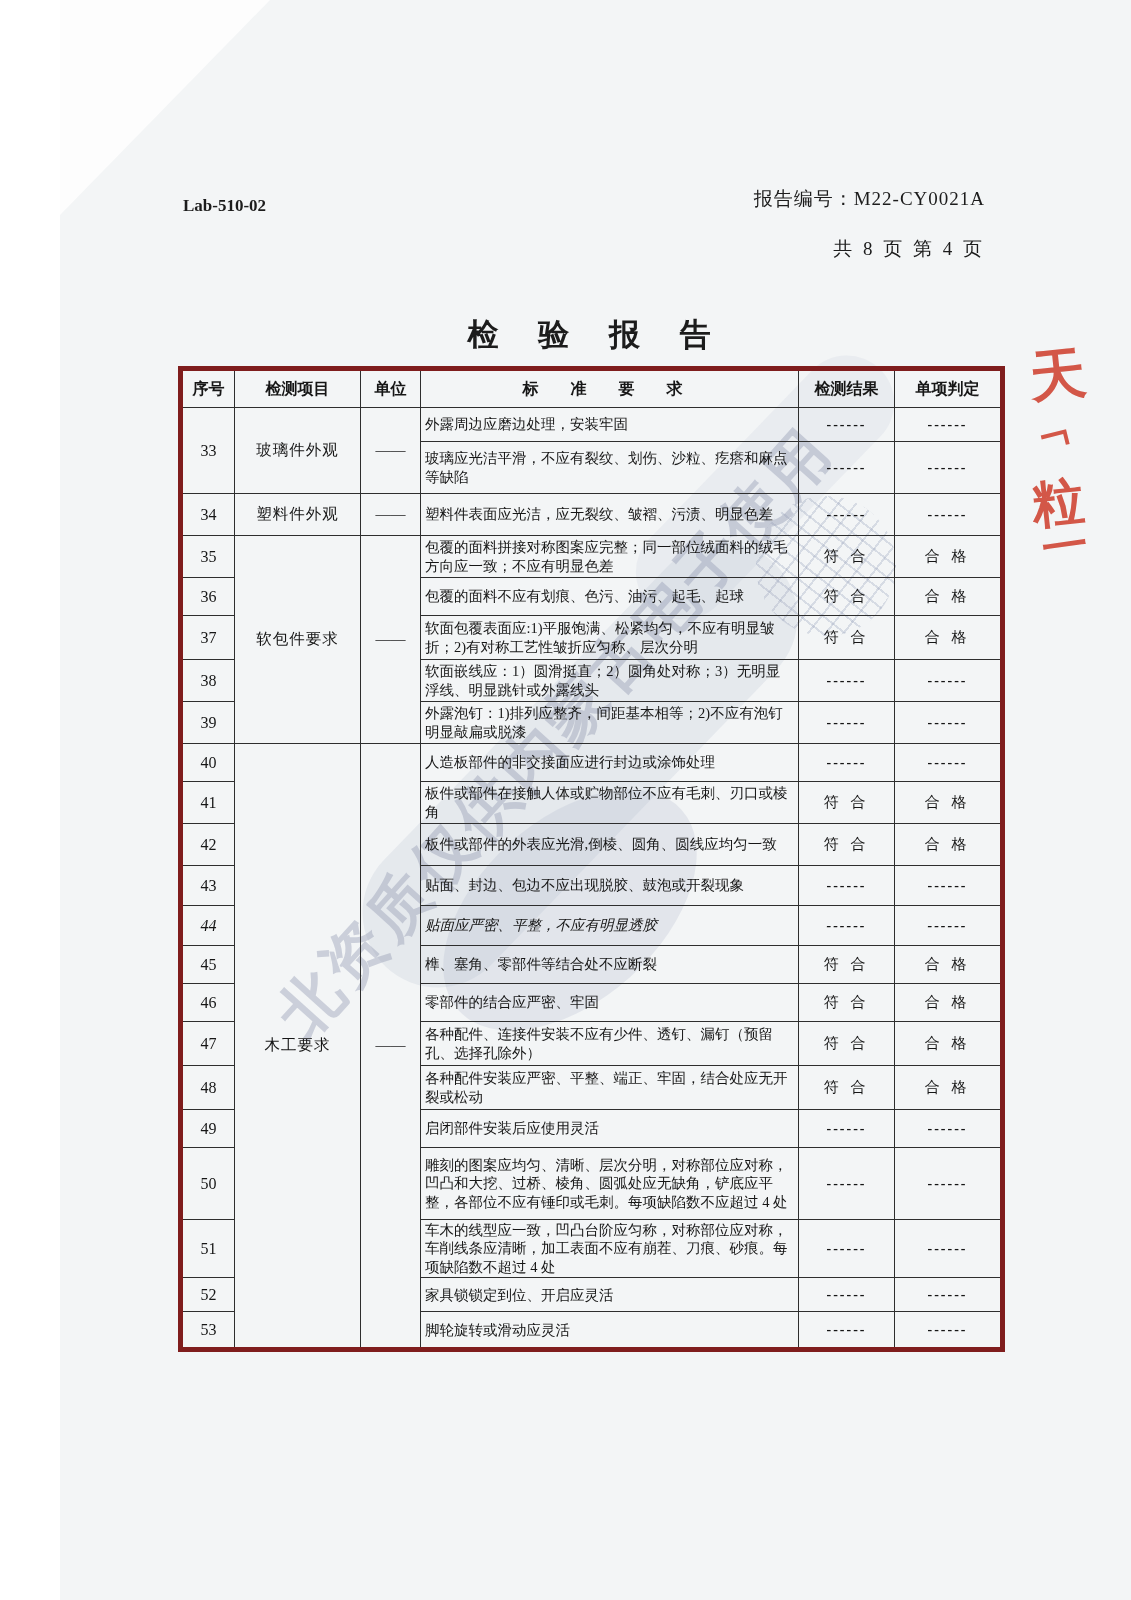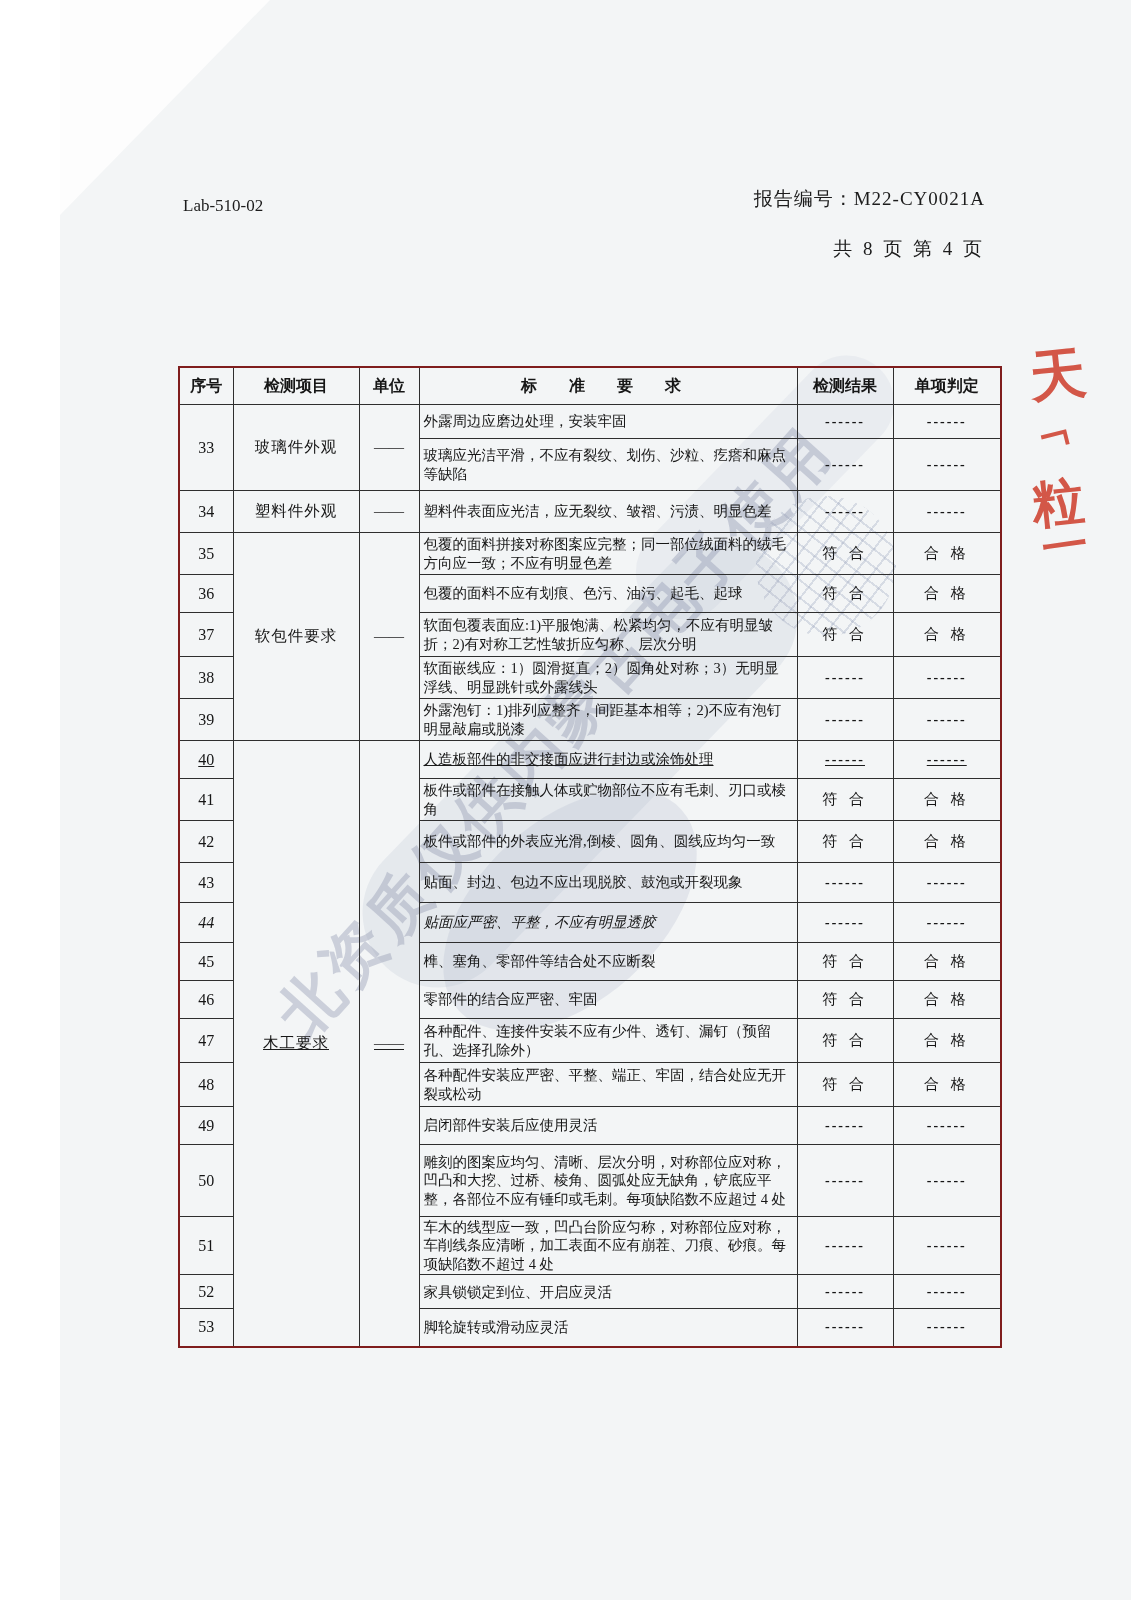--- a/index.html
+++ b/index.html
@@ -32,33 +32,33 @@
       repeating-linear-gradient(38deg, rgba(150,160,185,0.30) 0 2px, transparent 2px 14px),
       repeating-linear-gradient(-52deg, rgba(150,160,185,0.30) 0 2px, transparent 2px 14px);
   }
   .wm-text{
     position:absolute;left:290px;top:985px;
     font-size:62px;font-weight:bold;letter-spacing:4px;white-space:nowrap;
     color:rgba(148,156,178,0.42);
     transform:rotate(-48deg);transform-origin:0 50%;
   }
   
-  .form-code{position:absolute;left:183px;top:196px;z-index:3;font-size:17px;font-weight:normal;}
+  .form-code{position:absolute;left:183px;top:196px;z-index:3;font-size:17px;font-weight:bold;}
   .report-no{position:absolute;right:146px;top:186px;z-index:3;font-size:19px;letter-spacing:1px;}
   .page-info{position:absolute;right:146px;top:236px;z-index:3;font-size:19px;letter-spacing:3px;}
   .org-name{position:absolute;left:48px;width:1082px;top:270px;z-index:3;text-align:center;
     font-size:27px;font-weight:bold;letter-spacing:2px;}
   .doc-title{position:absolute;left:48px;width:1082px;top:314px;z-index:3;text-align:center;
     font-size:31px;font-weight:bold;letter-spacing:16px;padding-left:16px;box-sizing:border-box;}
   
   table.report{
     position:absolute;left:178px;top:366px;z-index:2;
     width:822px;border-collapse:collapse;table-layout:fixed;
     background:transparent;
-    border:2px solid #7f1d1d;
+    border:5px solid #7f1d1d;
   }
   table.report th, table.report td{
     border:1px solid #2e2e2e;
     padding:1px 4px;
     background:transparent;
     font-family:"Liberation Serif","DejaVu Serif",serif;
     color:#161616;
   }
   table.report th{font-size:16px;font-weight:bold;height:34px;text-align:center;}
   th.sp{letter-spacing:14px;}
@@ -92,20 +92,21 @@
     <div class="wm-text">北资质仅供内蒙古电子使用</div>
   </div>
 
   <div class="form-code">Lab-510-02</div>
 
   <div class="report-no"><span>报告编号：</span><span>M22-CY0021A</span></div>
 
   <div class="page-info">共 8 页 第 4 页</div>
 
 
+  <div class="doc-title">检 验 报 告</div>
 
   <table class="report">
     <colgroup>
       <col style="width:54px">
         <col style="width:126px">
         <col style="width:60px">
       <col style="width:378px">
         <col style="width:96px">
         <col style="width:108px">
     </colgroup>
@@ -166,21 +167,21 @@
           <td class="c-req">软面嵌线应：1）圆滑挺直；2）圆角处对称；3）无明显浮线、明显跳针或外露线头</td>
           <td class="c-res dash">------</td>
           <td class="c-ver dash">------</td>
         </tr>
         <tr style="height: 42px;">
           <td class="c-no">39</td>
           <td class="c-req">外露泡钉：1)排列应整齐，间距基本相等；2)不应有泡钉明显敲扁或脱漆</td>
           <td class="c-res dash">------</td>
           <td class="c-ver dash">------</td>
         </tr>
-        <tr style="height: 38px; text-decoration: underline;">
+        <tr style="height: 38px;">
           <td class="c-no">40</td>
           <td class="c-item" rowspan="14">木工要求</td>
           <td class="c-unit" rowspan="14">——</td>
           <td class="c-req">人造板部件的非交接面应进行封边或涂饰处理</td>
           <td class="c-res dash">------</td>
           <td class="c-ver dash">------</td>
         </tr>
         <tr style="height: 42px;">
           <td class="c-no">41</td>
           <td class="c-req">板件或部件在接触人体或贮物部位不应有毛刺、刃口或棱角</td>

